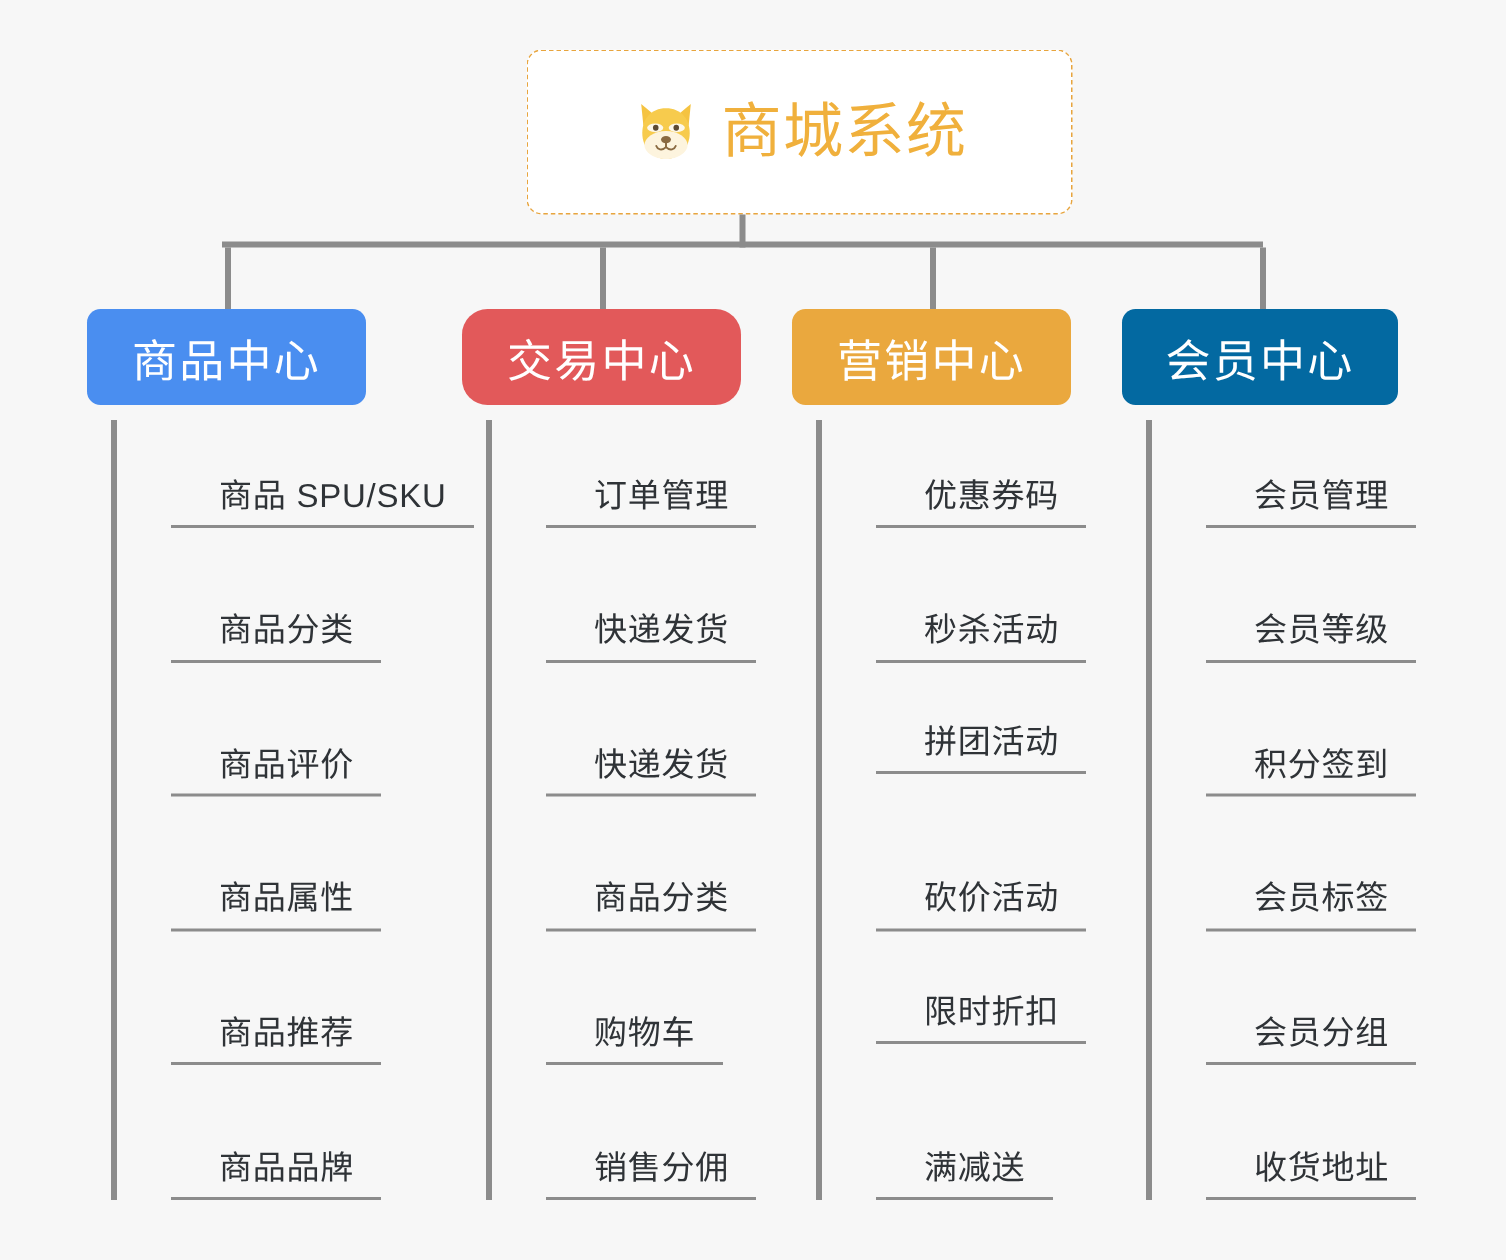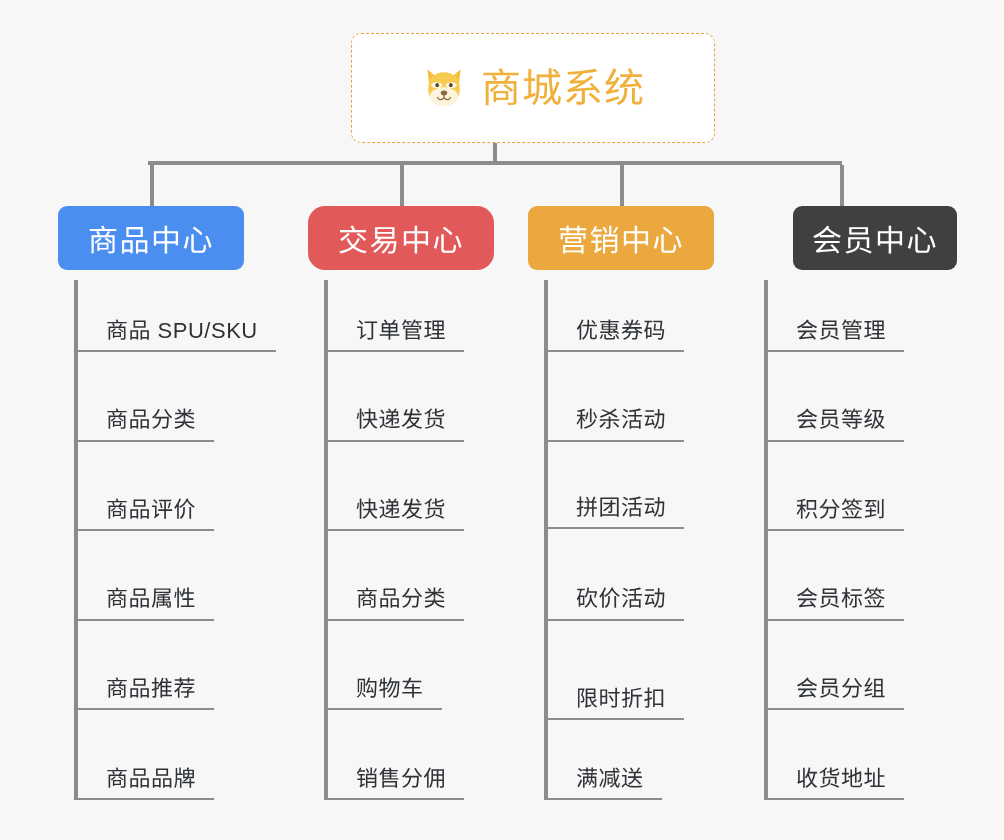--- a/index.html
+++ b/index.html
@@ -116,20 +116,21 @@
   }
   .leaf {
     position: absolute;
     height: 50px;
     display: flex;
     align-items: flex-end;
     box-sizing: border-box;
     border-bottom: 2.5px solid #8c8c8c;
     padding: 0 18px 6px 32px;
     white-space: nowrap;
+    margin-left: 40px;
   }
   .leaf-label {
     font-size: 22px;
     line-height: 1.25;
     color: #2f3337;
     letter-spacing: 0.5px;
   }
 </style>
 </head>
 <body>
@@ -213,38 +214,38 @@
     <div class="branch-drop" style="left: 92px;"></div>
     <div class="cat-box" style="left: 0px; width: 186px; background: rgb(234, 168, 62);">营销中心</div>
     <div class="spine" style="left: 16px; top: 115px; height: 520px;"></div>
     <ul class="leaf-list" style="left: 16px; top: 0px;">
       <li class="leaf" style="top: 137px; left: 0px;">
           <span class="leaf-label">优惠券码</span>
         </li>
       <li class="leaf" style="top: 226.6px; left: 0px;">
           <span class="leaf-label">秒杀活动</span>
         </li>
-      <li class="leaf" style="top: 314px; left: 0px;">
+      <li class="leaf" style="top: 301px; left: 0px;">
           <span class="leaf-label">拼团活动</span>
         </li>
       <li class="leaf" style="top: 405.8px; left: 0px;">
           <span class="leaf-label">砍价活动</span>
         </li>
-      <li class="leaf" style="top: 505px; left: 0px; text-align: center;">
+      <li class="leaf" style="top: 481px; left: 0px; text-align: center;">
           <span class="leaf-label">限时折扣</span>
         </li>
       <li class="leaf" style="top: 585px; left: 0px;">
           <span class="leaf-label">满减送</span>
         </li>
     </ul>
   </div>
 
   <div class="branch" id="branch-3" style="left: 748px;">
     <div class="branch-drop" style="left: 92px;"></div>
-    <div class="cat-box" style="left: 0px; width: 164px; background: #404040; margin-left: 45px;">会员中心</div>
+    <div class="cat-box" style="left: 0px; width: 184px; background: #0369a1;">会员中心</div>
     <div class="spine" style="left: 16px; top: 115px; height: 520px;"></div>
     <ul class="leaf-list" style="left: 16px; top: 0px;">
       <li class="leaf" style="top: 137px; left: 0px;">
           <span class="leaf-label">会员管理</span>
         </li>
       <li class="leaf" style="top: 226.6px; left: 0px;">
           <span class="leaf-label">会员等级</span>
         </li>
       <li class="leaf" style="top: 316.2px; left: 0px;">
           <span class="leaf-label">积分签到</span>

